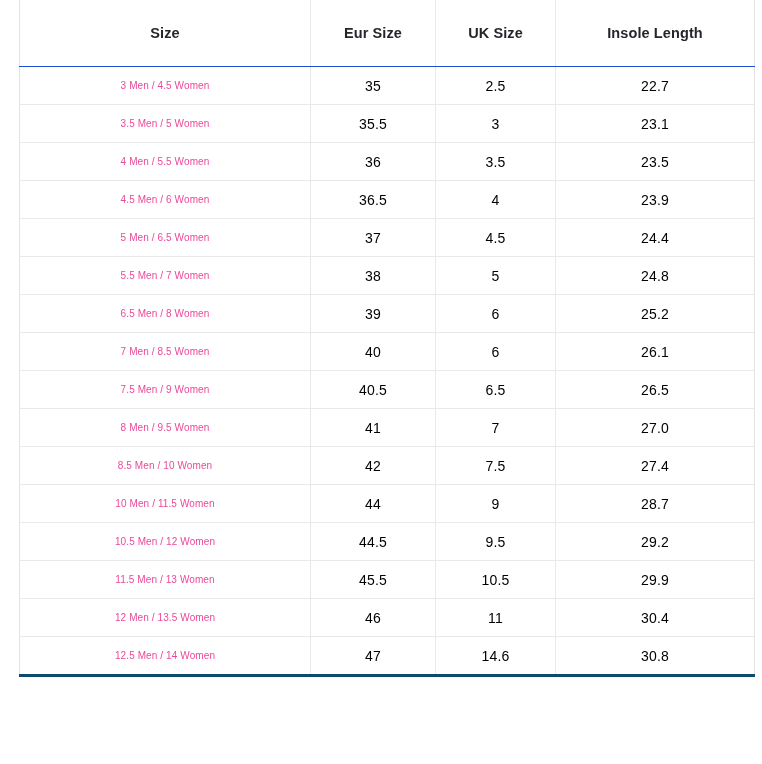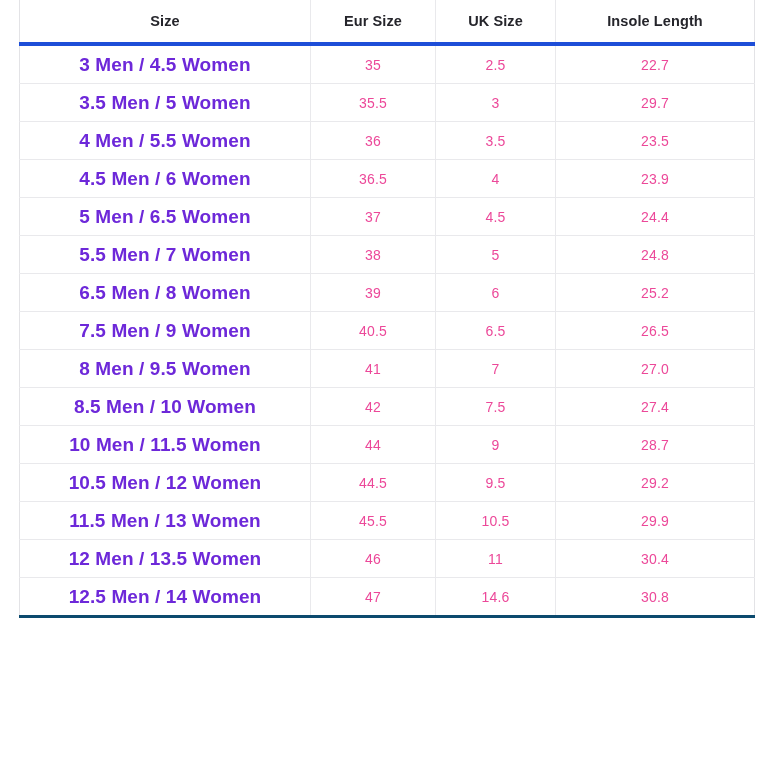--- a/index.html
+++ b/index.html
@@ -30,27 +30,27 @@
     border-right: 1px solid #e3e3e6;
   }
 
   table.size-chart col.c-size      { width: 291px; }
   table.size-chart col.c-eur       { width: 125px; }
   table.size-chart col.c-uk        { width: 120px; }
   table.size-chart col.c-insole    { width: 199px; }
 
   table.size-chart th {
     height: 34px;
-    padding: 4px 4px;
+    padding: 16px 4px;
     text-align: center;
     vertical-align: middle;
     font-size: 14.5px;
     font-weight: 700;
     color: #25252b;
-    border-bottom: 4px solid #1d4ed8;
+    border-bottom: 1px solid #1d4ed8;
     border-right: 1px solid #e9e9ec;
     background: #ffffff;
     letter-spacing: 0.1px;
     white-space: nowrap;
   }
   table.size-chart th:last-child { border-right: none; }
 
   table.size-chart td {
     height: 37px;
     padding: 0 4px;
@@ -58,28 +58,28 @@
     vertical-align: middle;
     font-size: 14px;
     border-bottom: 1px solid #e9e9ec;
     border-right: 1px solid #e9e9ec;
     background: #ffffff;
     white-space: nowrap;
   }
   table.size-chart td:last-child { border-right: none; }
 
   table.size-chart td.col-size {
-    font-weight: 700;
-    color: #6d28d9;
-    font-size: 19px;
+    font-weight: 400;
+    color: #ec4899;
+    font-size: 10px;
     letter-spacing: 0.1px;
   }
   table.size-chart td.col-num {
     font-weight: 400;
-    color: #ec4899;
+    color: #000000;
     letter-spacing: 0.2px;
   }
 
   table.size-chart tr:last-child td {
     border-bottom: 3px solid #0c4a6e;
   }
 </style>
 </head>
 <body>
 
@@ -103,21 +103,21 @@
         <tr>
           <td class="col-size">3 Men / 4.5 Women</td>
           <td class="col-num">35</td>
           <td class="col-num">2.5</td>
           <td class="col-num">22.7</td>
         </tr>
         <tr>
           <td class="col-size">3.5 Men / 5 Women</td>
           <td class="col-num">35.5</td>
           <td class="col-num">3</td>
-          <td class="col-num">29.7</td>
+          <td class="col-num">23.1</td>
         </tr>
         <tr>
           <td class="col-size">4 Men / 5.5 Women</td>
           <td class="col-num">36</td>
           <td class="col-num">3.5</td>
           <td class="col-num">23.5</td>
         </tr>
         <tr>
           <td class="col-size">4.5 Men / 6 Women</td>
           <td class="col-num">36.5</td>
@@ -136,20 +136,26 @@
           <td class="col-num">5</td>
           <td class="col-num">24.8</td>
         </tr>
         <tr>
           <td class="col-size">6.5 Men / 8 Women</td>
           <td class="col-num">39</td>
           <td class="col-num">6</td>
           <td class="col-num">25.2</td>
         </tr>
         <tr>
+          <td class="col-size">7 Men / 8.5 Women</td>
+          <td class="col-num">40</td>
+          <td class="col-num">6</td>
+          <td class="col-num">26.1</td>
+        </tr>
+        <tr>
           <td class="col-size">7.5 Men / 9 Women</td>
           <td class="col-num">40.5</td>
           <td class="col-num">6.5</td>
           <td class="col-num">26.5</td>
         </tr>
         <tr>
           <td class="col-size">8 Men / 9.5 Women</td>
           <td class="col-num">41</td>
           <td class="col-num">7</td>
           <td class="col-num">27.0</td>

